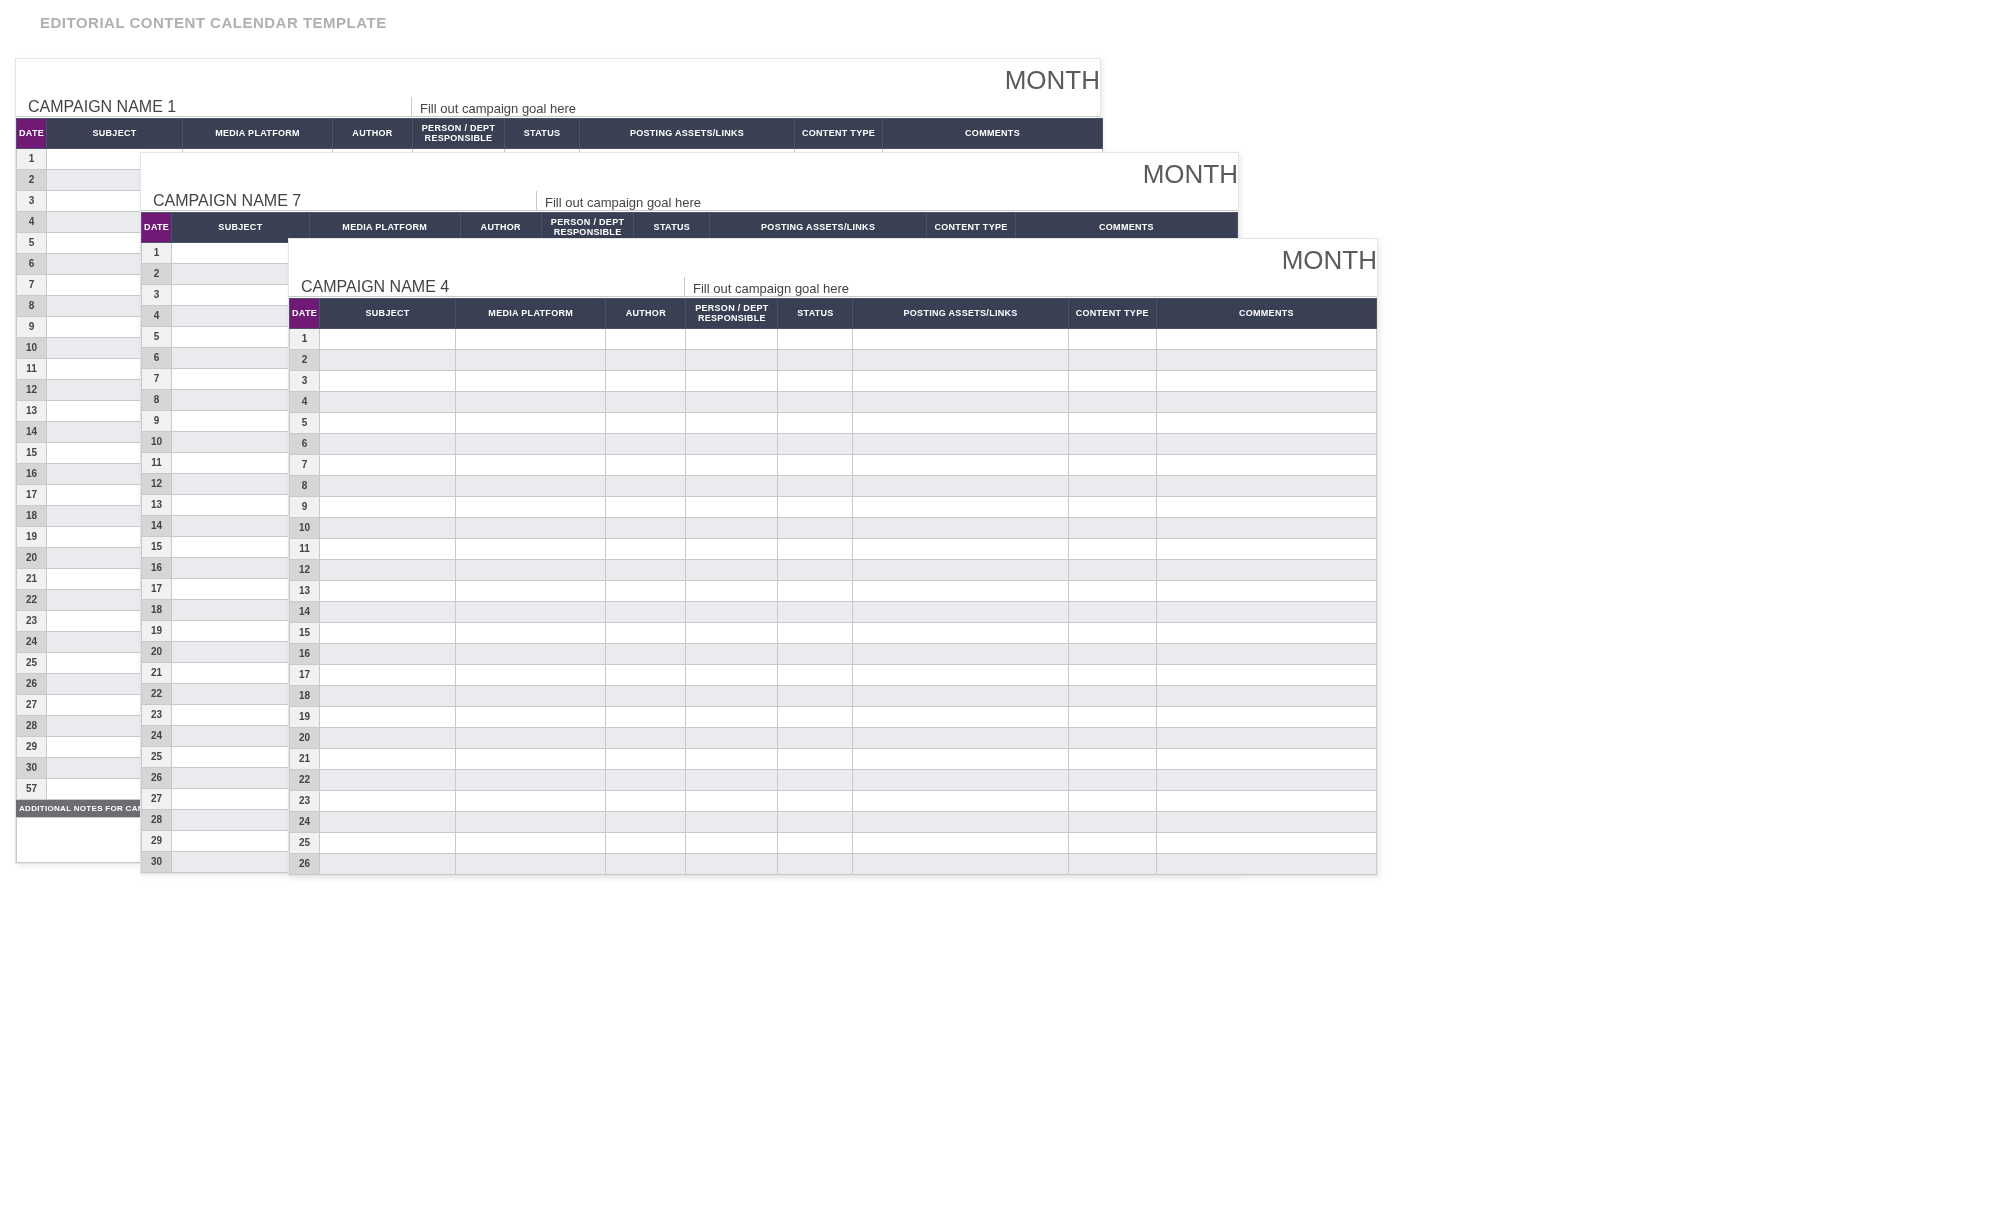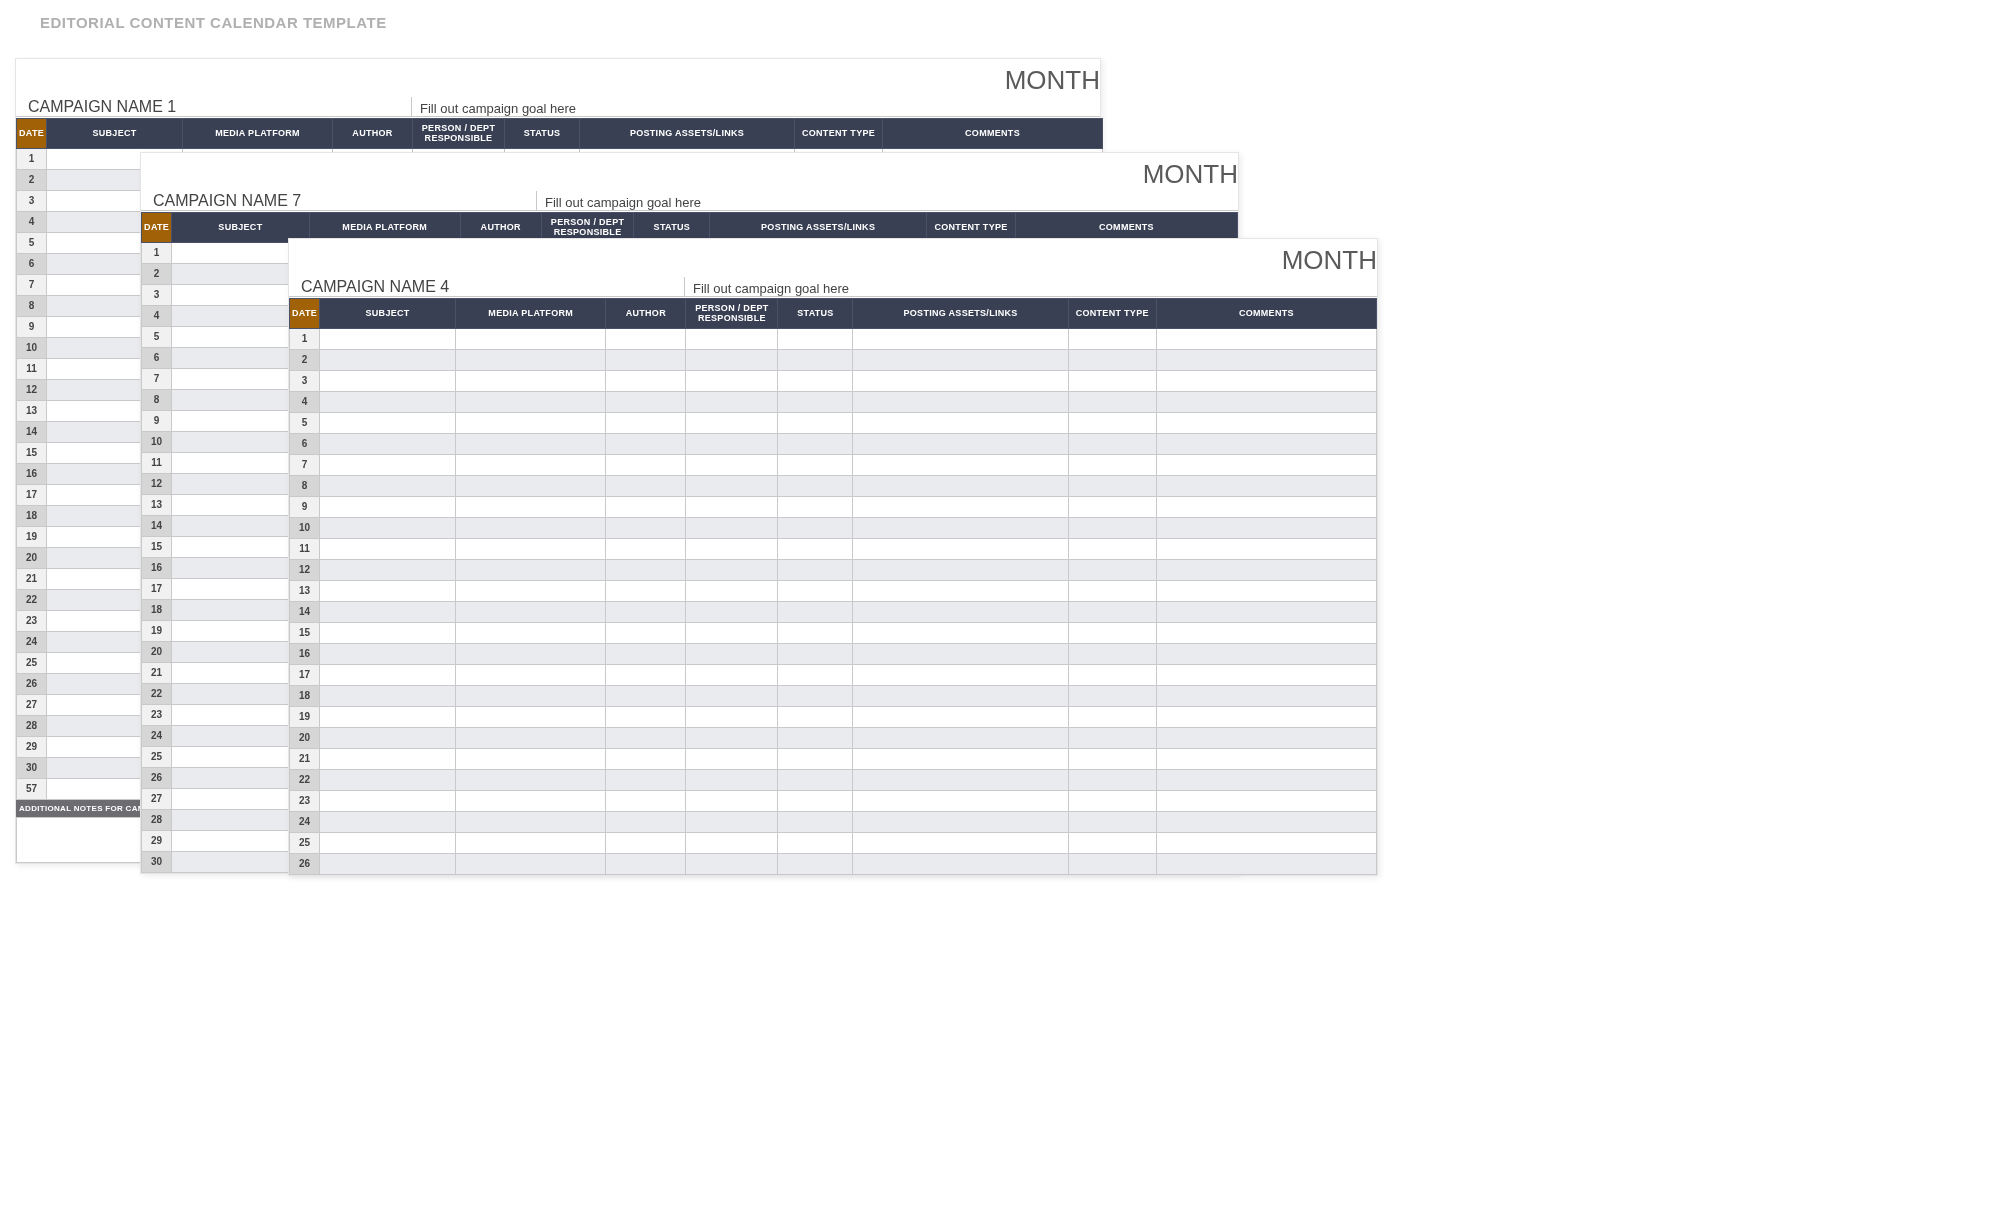--- a/index.html
+++ b/index.html
@@ -71,21 +71,21 @@
     font-size: 9px;
     font-weight: 700;
     letter-spacing: 0.3px;
     padding: 4px 2px;
     border: 1px solid #4a5168;
     text-align: center;
     height: 22px;
     line-height: 1.15;
   }
   th.date-hdr {
-    background: #a16207;
+    background: #701a75;
   }
   td {
     border: 1px solid #c9c9c9;
     background: #ffffff;
     height: 21px;
     font-size: 9px;
     color: #444;
   }
   td.date-cell {
     background: #f1f1f1;

